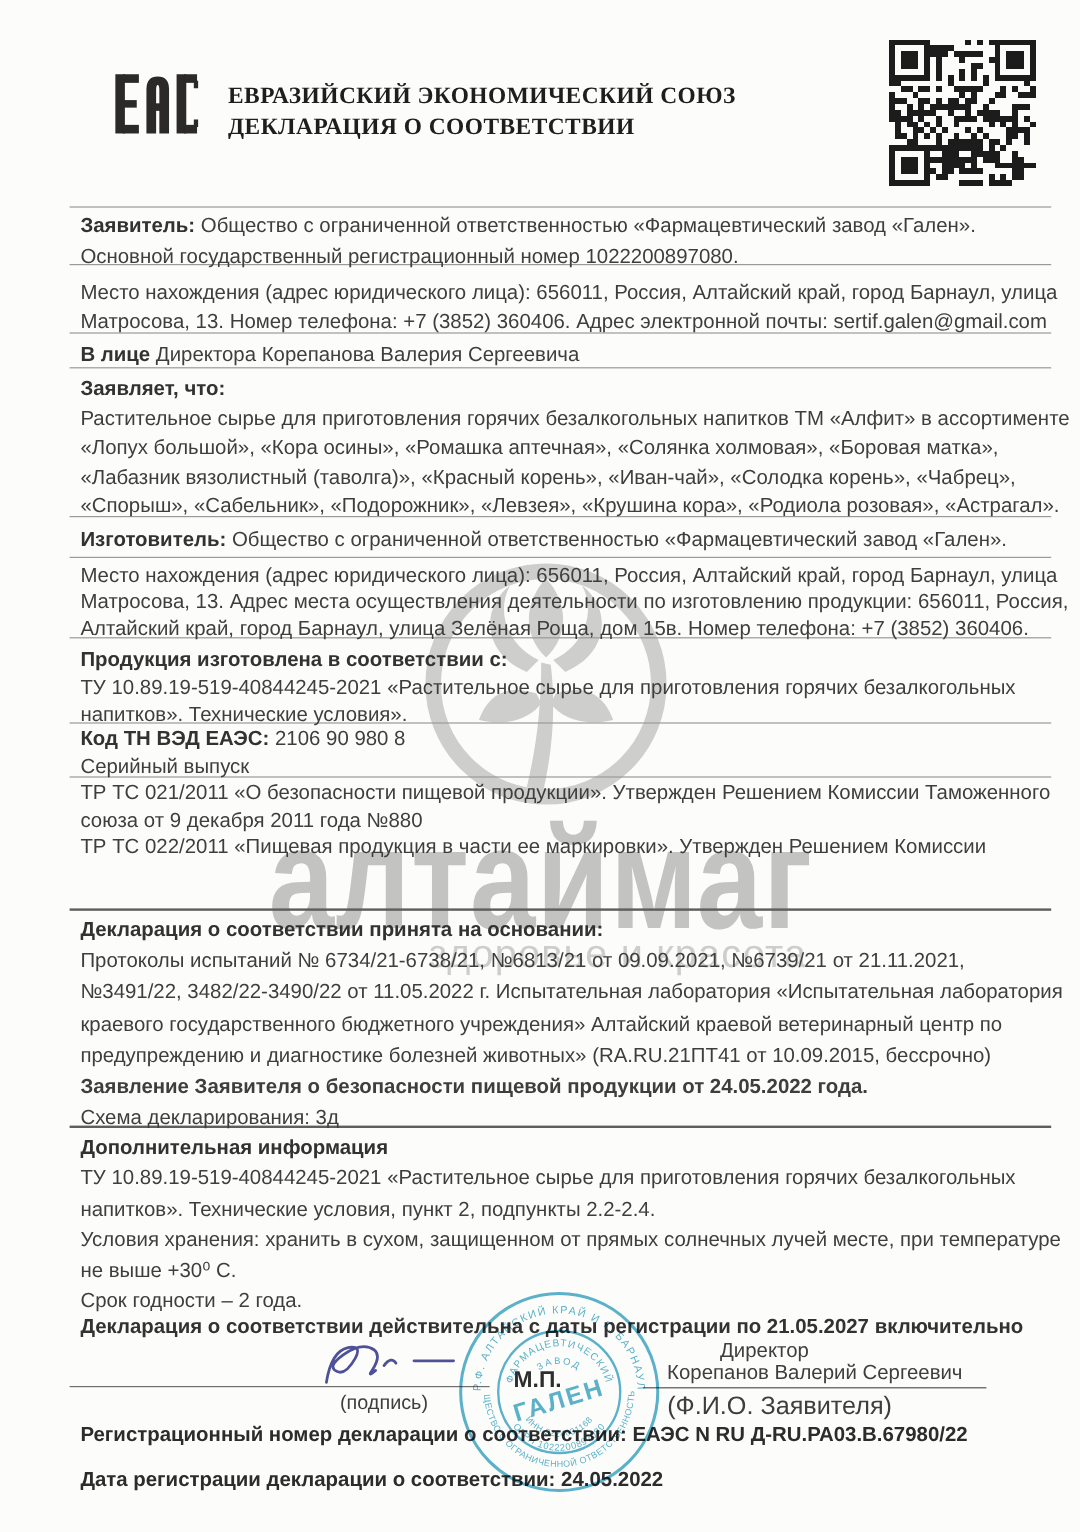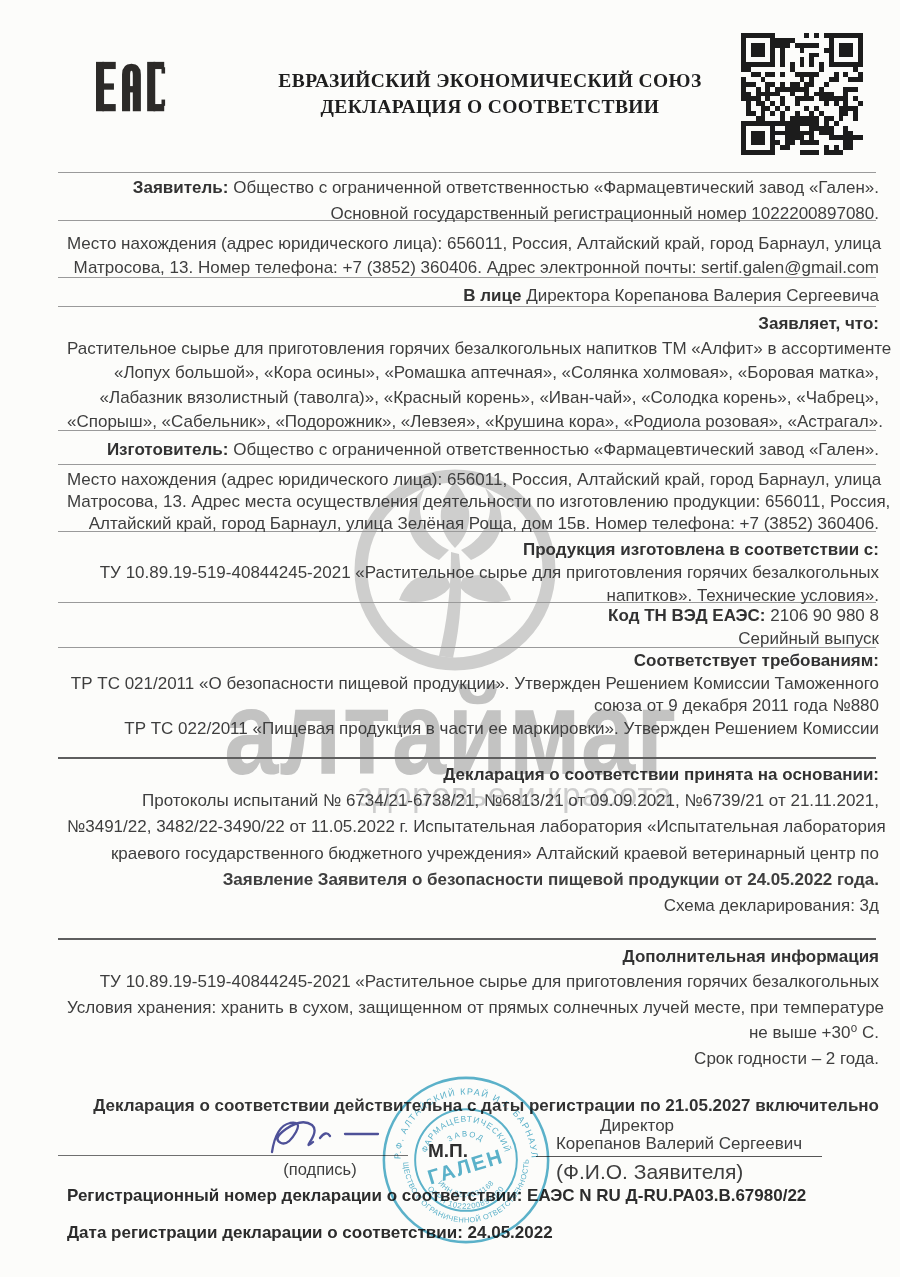--- a/index.html
+++ b/index.html
@@ -5,42 +5,42 @@
   html,body{margin:0;padding:0;background:#e8e8e8;}
   .page{
     position:relative; width:900px; height:1277px; margin:0 auto;
     background:#fcfcfa; overflow:hidden;
     font-family:"Liberation Sans","DejaVu Sans",sans-serif;
     color:#3e3e3e;
   }
   
   .eac-logo{position:absolute; left:96px; top:58px; width:70px; height:58px;}
   .doc-title{
-    position:absolute; left:190px; top:68px; width:600px; text-align:center;
+    position:absolute; left:190px; top:68px; width:600px; text-align:left;
     font-family:"Liberation Serif","DejaVu Serif",serif;
     font-weight:bold; font-size:19.5px; line-height:26px; color:#1e1e1e;
     letter-spacing:.4px;
   }
   .qr{position:absolute; left:740px; top:33px; width:124px; height:122px;}
   
   .wm-emblem{position:absolute; left:345px; top:458px; width:220px; height:224px; opacity:.62;}
   .wm-brand{
     position:absolute; left:121px; top:664px; width:660px; text-align:center;
     font-size:100px; font-weight:bold; color:#b5b5b5; opacity:.8;
     transform:scale(.98,1.2); transform-origin:center top; letter-spacing:1px;
     white-space:nowrap;
   }
   .wm-tagline{
     position:absolute; left:295px; top:776px; width:440px; text-align:center;
     font-size:33px; color:#c9c9c9; opacity:.9; letter-spacing:1px; white-space:nowrap;
   }
   
   .doc-body{position:absolute; left:0; top:0; width:100%; height:100%; z-index:3;}
   .section{position:absolute; left:67px; width:812px;}
-  .line{white-space:nowrap; font-size:17px;text-align:right;}
+  .line{white-space:nowrap; font-size:17px;}
   .line .b{font-weight:bold; color:#323232;}
   .rule{position:absolute; left:58px; width:818px; border-top:1px solid #9a9a9a; height:0;}
   .rule.heavy{border-top:2px solid #5e5e5e;}
   
   .abs{position:absolute; white-space:nowrap;}
   .director{left:600px; top:1116px; width:140px; font-size:17px;}
   .sig-rule{left:58px; top:1155px; width:350px; border-top:1.5px solid #6f6f6f; height:0;}
   .sig-caption{left:230px; top:1160px; width:180px; text-align:center; font-size:16.5px;}
   .mp-label{left:428px; top:1140px; font-size:19px; font-weight:bold; color:#2e2e2e;}
   .signatory{
@@ -468,36 +468,37 @@
       <div class="section" style="top: 538px;">
         <div class="line" style="line-height: 23px;"><span class="b">Продукция изготовлена в соответствии с:</span></div>
         <div class="line" style="line-height: 23px;"><span>ТУ 10.89.19-519-40844245-2021 «Растительное сырье для приготовления горячих безалкогольных</span></div>
         <div class="line" style="line-height: 23px;"><span>напитков». Технические условия».</span></div>
       </div>
       <div class="section" style="top: 605px;">
         <div class="line" style="line-height: 22.5px;"><span class="b">Код ТН ВЭД ЕАЭС:</span><span> 2106 90 980 8</span></div>
         <div class="line" style="line-height: 22.5px;"><span>Серийный выпуск</span></div>
       </div>
       <div class="section" style="top: 650px;">
-        <div class="line" style="line-height: 22.5px;"><span class="b">Соответствует требованиям:</span></div>
         <div class="line" style="line-height: 22.5px;"><span>ТР ТС 021/2011 «О безопасности пищевой продукции». Утвержден Решением Комиссии Таможенного</span></div>
         <div class="line" style="line-height: 22.5px;"><span>союза от 9 декабря  2011 года №880</span></div>
         <div class="line" style="line-height: 22.5px;"><span>ТР ТС 022/2011 «Пищевая продукция в части ее маркировки». Утвержден Решением Комиссии</span></div>
       </div>
       <div class="section" style="top: 762px;">
         <div class="line" style="line-height: 26.2px;"><span class="b">Декларация о соответствии принята на основании:</span></div>
         <div class="line" style="line-height: 26.2px;"><span>Протоколы испытаний № 6734/21-6738/21, №6813/21 от 09.09.2021, №6739/21 от 21.11.2021,</span></div>
         <div class="line" style="line-height: 26.2px;"><span>№3491/22, 3482/22-3490/22 от 11.05.2022 г. Испытательная лаборатория «Испытательная лаборатория</span></div>
         <div class="line" style="line-height: 26.2px;"><span>краевого государственного бюджетного учреждения» Алтайский краевой ветеринарный центр по</span></div>
+        <div class="line" style="line-height: 26.2px;"><span>предупреждению и диагностике болезней животных» (RA.RU.21ПТ41 от 10.09.2015, бессрочно)</span></div>
         <div class="line" style="line-height: 26.2px; font-weight: bold;"><span>Заявление Заявителя о безопасности пищевой продукции от 24.05.2022 года.</span></div>
-        <div class="line" style="line-height: 26.2px; margin-left: 14px;"><span>Схема декларирования: 3д</span></div>
+        <div class="line" style="line-height: 26.2px;"><span>Схема декларирования: 3д</span></div>
       </div>
       <div class="section" style="top: 944px;">
         <div class="line" style="line-height: 25.4px;"><span class="b">Дополнительная информация</span></div>
         <div class="line" style="line-height: 25.4px;"><span>ТУ 10.89.19-519-40844245-2021 «Растительное сырье для приготовления горячих безалкогольных</span></div>
+        <div class="line" style="line-height: 25.4px;"><span>напитков». Технические условия, пункт 2, подпункты 2.2-2.4.</span></div>
         <div class="line" style="line-height: 25.4px;"><span>Условия хранения: хранить в сухом, защищенном от прямых солнечных лучей месте, при температуре</span></div>
         <div class="line" style="line-height: 25.4px;"><span>не выше +30⁰ С.</span></div>
         <div class="line" style="line-height: 25.4px;"><span>Срок годности – 2 года.</span></div>
       </div>
       <div class="section" style="top: 1094px;">
         <div class="line" style="line-height: 23px;"><span class="b">Декларация о соответствии действительна с даты регистрации по 21.05.2027 включительно</span></div>
       </div>
     </div>
 
   <div class="abs director">Директор</div>

